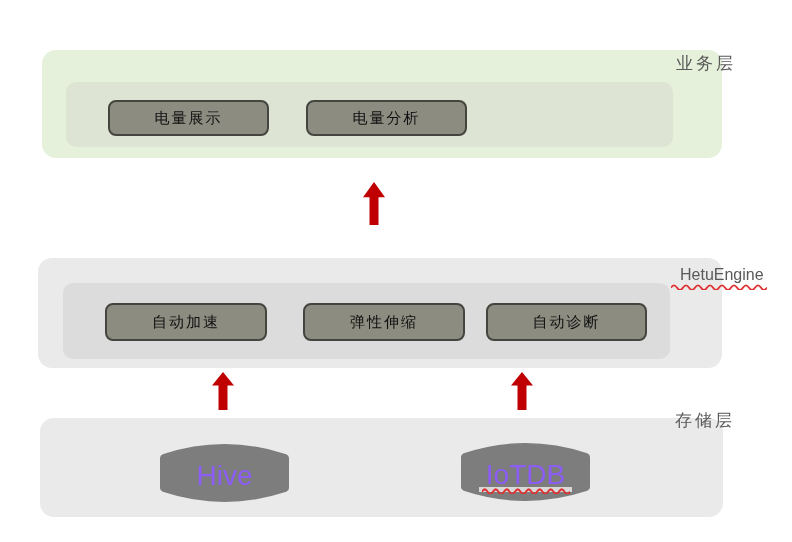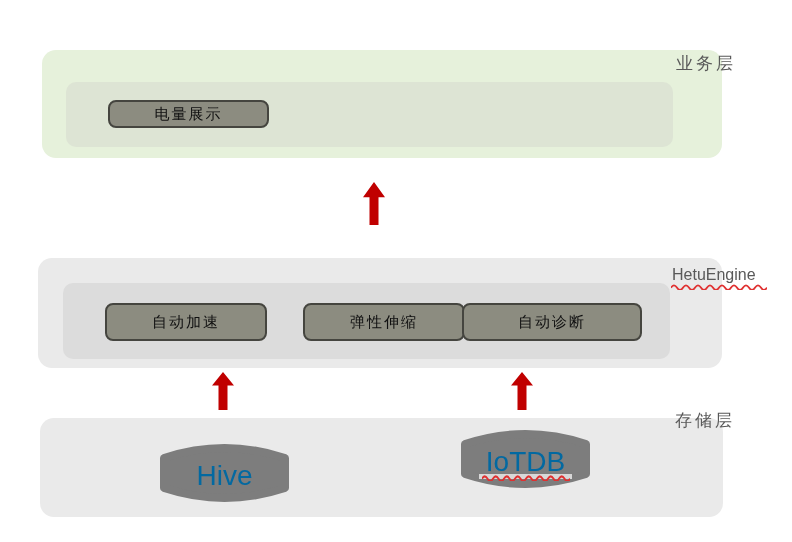--- a/index.html
+++ b/index.html
@@ -24,87 +24,88 @@
   .panel-inner{position:absolute;border-radius:10px;}
   .biz-outer{left:42px;top:50px;width:680px;height:108px;background:var(--biz-bg);}
   .biz-inner{left:66px;top:82px;width:607px;height:65px;background:var(--biz-inner);}
   .hetu-outer{left:38px;top:258px;width:684px;height:110px;background:var(--gray-bg);}
   .hetu-inner{left:63px;top:283px;width:607px;height:76px;background:var(--gray-inner);}
   .sto-outer{left:40px;top:418px;width:683px;height:99px;background:var(--gray-bg);}
   .layer-label{
     position:absolute;color:var(--label-col);font-size:17px;letter-spacing:3px;
     white-space:nowrap;line-height:18px;
   }
-  .layer-label.en{letter-spacing:0;font-size:16px;}
+  .layer-label.en{letter-spacing:0;font-size:16px;margin-left:8px;}
   .node{
     position:absolute;display:flex;align-items:center;justify-content:center;
     background:var(--node-fill);border:2px solid var(--node-border);border-radius:8px;
     color:#101010;font-size:15px;letter-spacing:2px;box-sizing:border-box;white-space:nowrap;
   }
-  .biz-node{top:100px;height:28px;}
+  .biz-node{top:100px;height:36px;}
   .hetu-node{top:303px;height:38px;}
   .arrow{position:absolute;}
   .sql{
     position:absolute;left:435px;top:169px;width:356px;
     font-size:16px;font-weight:bold;line-height:22px;color:#1f1f1f;white-space:nowrap;
   }
   .sql .hl-red{color:var(--sql-red);}
   .sql .hl-green{color:var(--sql-green);}
   .cylinder{position:absolute;width:135px;height:61px;}
   .cylinder svg.shape{position:absolute;left:0;top:0;}
   .cyl-text{
     position:absolute;left:0;top:0;width:100%;height:100%;
     display:flex;align-items:center;justify-content:center;
-    color:#0369a1;font-size:28px;line-height:28px;padding-top:4px;box-sizing:border-box;
+    color:#8b5cf6;font-size:28px;line-height:28px;padding-top:4px;box-sizing:border-box;
   }
   .squiggle{position:absolute;}
   .squiggle-band{position:absolute;background:rgba(232,232,232,0.85);}
 </style>
 </head>
 <body>
 
 <div id="stage">
 
   <div class="panel biz-outer"></div>
   <div class="layer-label" style="left:676px;top:55px;">业务层</div>
   <div class="panel-inner biz-inner"></div>
   <div class="node biz-node" style="left:108px;width:161px;">电量展示</div>
+  <div class="node biz-node" style="left:306px;width:161px;">电量分析</div>
 
   <svg class="arrow" style="left:363px;top:182px;" width="22" height="43" viewBox="0 0 22 42" preserveAspectRatio="none">
     <polygon points="11,0 22,15 15.5,15 15.5,42 6.5,42 6.5,15 0,15" fill="#c00000"></polygon>
   </svg>
 
   <div class="panel hetu-outer"></div>
   <div class="layer-label en" style="left:672px;top:266px;">HetuEngine</div>
   <svg class="squiggle" style="left:671px;top:283px;" width="96" height="7" viewBox="0 0 96 6" preserveAspectRatio="none">
     <path d="M0,4 Q3,0 6,4 T12,4 T18,4 T24,4 T30,4 T36,4 T42,4 T48,4 T54,4 T60,4 T66,4 T72,4 T78,4 T84,4 T90,4 T96,4" fill="none" stroke="#e03030" stroke-width="1.6"></path>
   </svg>
   <div class="panel-inner hetu-inner"></div>
   <div class="node hetu-node" style="left:303px;width:162px;">弹性伸缩</div>
   <div class="node hetu-node" style="left:105px;width:162px;">自动加速</div>
-  <div class="node hetu-node" style="left:462px;width:180px;">自动诊断</div>
+  <div class="node hetu-node" style="left:486px;width:161px;">自动诊断</div>
 
   <svg class="arrow" style="left:212px;top:372px;" width="22" height="38" viewBox="0 0 22 42" preserveAspectRatio="none">
     <polygon points="11,0 22,15 15.5,15 15.5,42 6.5,42 6.5,15 0,15" fill="#c00000"></polygon>
   </svg>
   <svg class="arrow" style="left:511px;top:372px;" width="22" height="38" viewBox="0 0 22 42" preserveAspectRatio="none">
     <polygon points="11,0 22,15 15.5,15 15.5,42 6.5,42 6.5,15 0,15" fill="#c00000"></polygon>
   </svg>
 
   <div class="panel sto-outer"></div>
   <div class="layer-label" style="left:675px;top:412px;">存储层</div>
 
   <div class="cylinder" style="left:157px;top:443px;">
     <svg class="shape" width="135" height="61" viewBox="0 0 135 61">
       <path d="M7,15 Q67.5,-5 128,15 L128,45 Q67.5,65 7,45 Z" fill="#7d7d7d" stroke="#7d7d7d" stroke-width="8" stroke-linejoin="round"></path>
     </svg>
     <div class="cyl-text">Hive</div>
   </div>
 
-  <div class="cylinder" style="left:458px;top:429px;">
+  <div class="cylinder" style="left:458px;top:442px;">
     <svg class="shape" width="135" height="61" viewBox="0 0 135 61">
       <path d="M7,15 Q67.5,-5 128,15 L128,45 Q67.5,65 7,45 Z" fill="#7d7d7d" stroke="#7d7d7d" stroke-width="8" stroke-linejoin="round"></path>
     </svg>
     <div class="cyl-text">IoTDB</div>
     <div class="squiggle-band" style="left:21px;top:45px;width:93px;height:5px;"></div>
     <svg class="squiggle" style="left:24px;top:45px;" width="88" height="7" viewBox="0 0 96 6" preserveAspectRatio="none">
       <path d="M0,4 Q3,0 6,4 T12,4 T18,4 T24,4 T30,4 T36,4 T42,4 T48,4 T54,4 T60,4 T66,4 T72,4 T78,4 T84,4 T90,4 T96,4" fill="none" stroke="#e03030" stroke-width="1.8"></path>
     </svg>
   </div>
 

